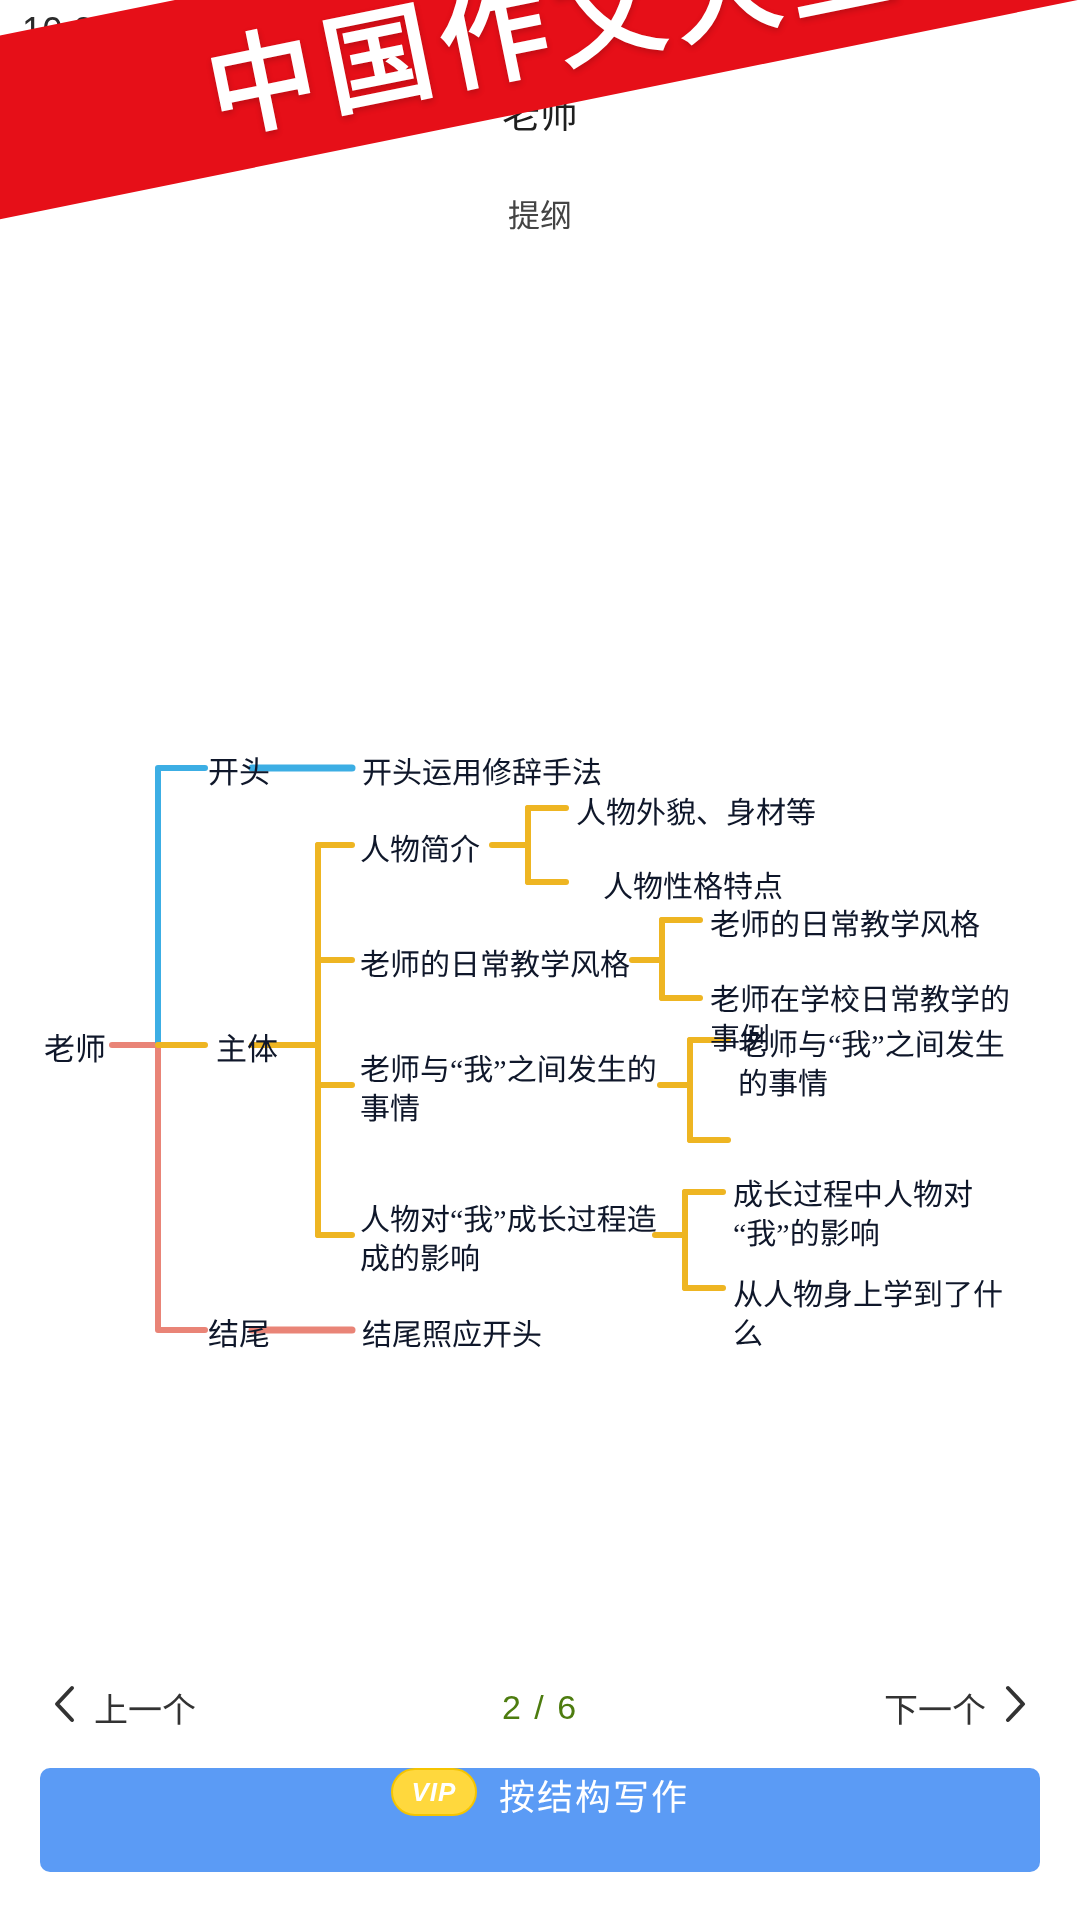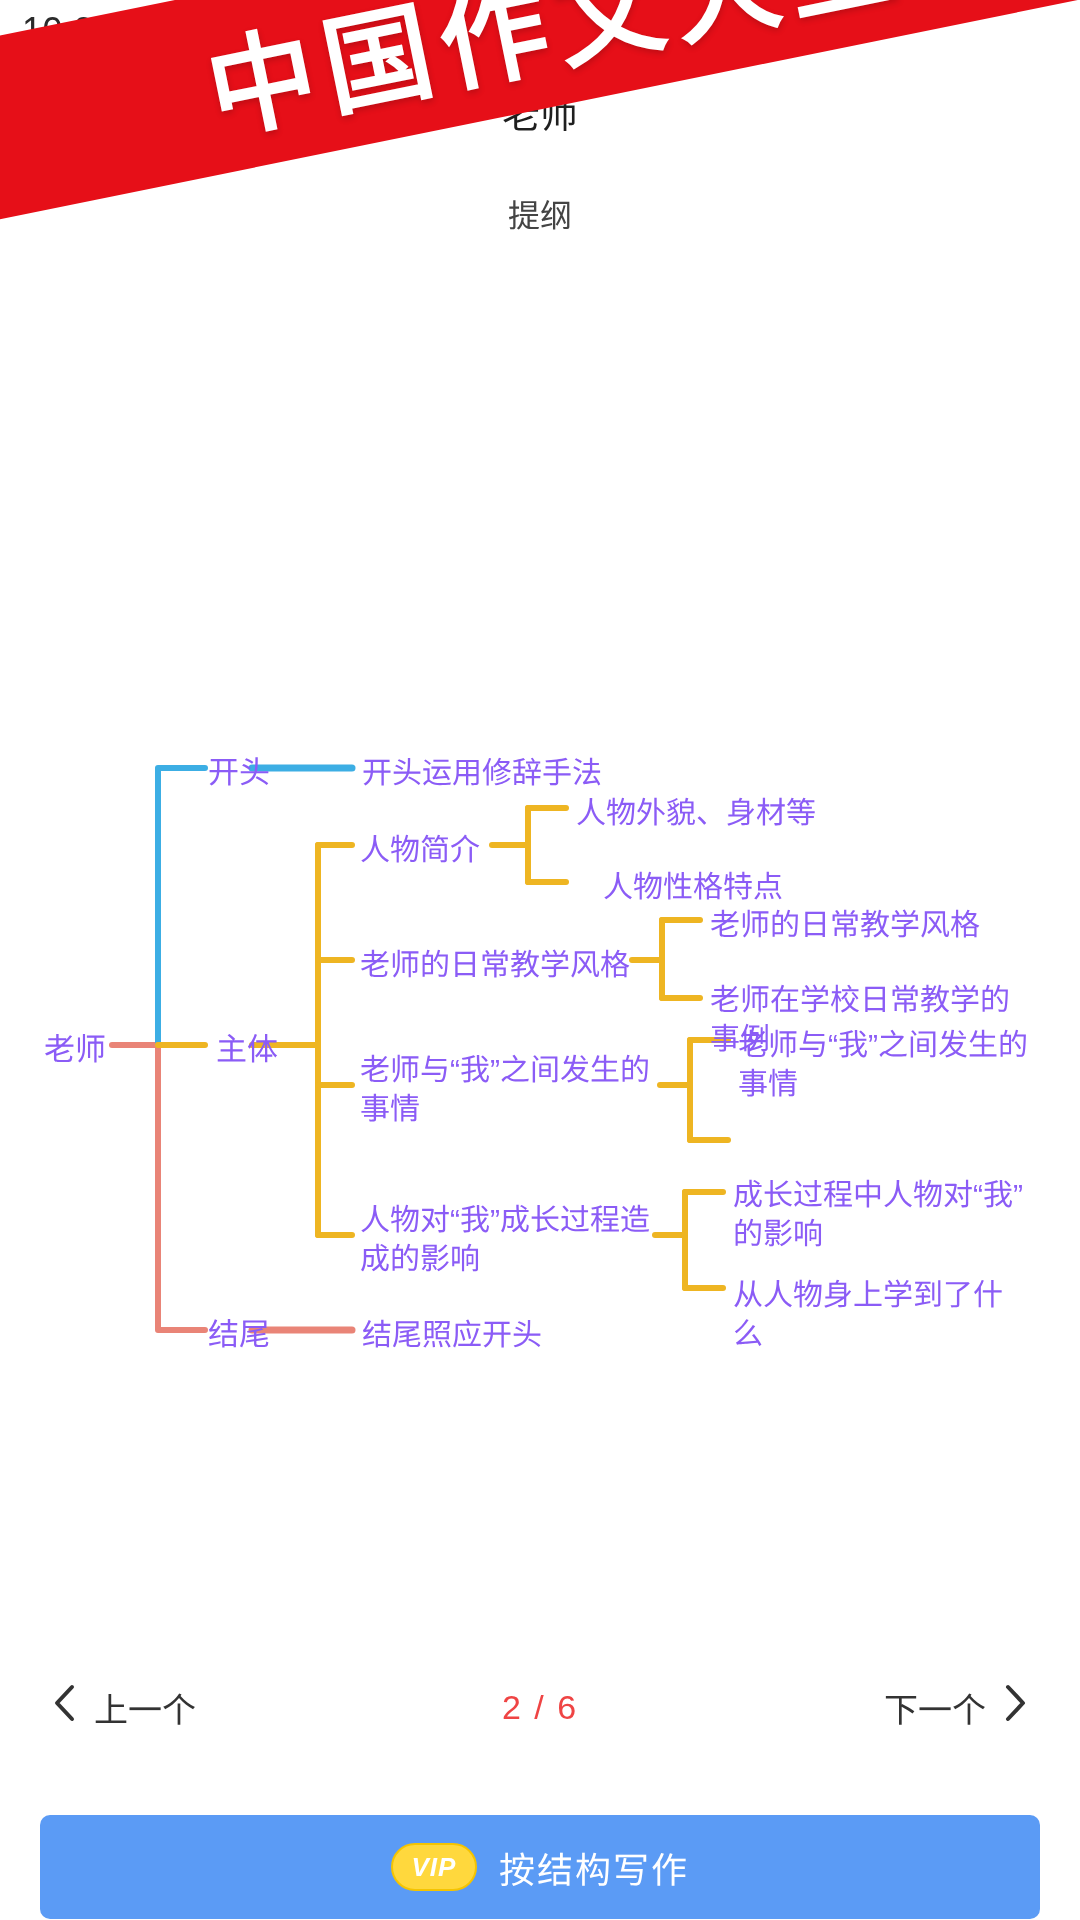--- a/index.html
+++ b/index.html
@@ -105,70 +105,69 @@
     left: 0;
     width: 1080px;
     height: 780px;
     z-index: 1;
   }
   .mm-svg { position: absolute; top: 0; left: 0; }
   .mm-label {
     position: absolute;
     font-size: 30px;
     line-height: 1.30;
-    color: #8b5cf6;
+    color: #0f172a;
     white-space: pre-line;
-    font-family: Liberation Sans, sans-serif;
+    font-family: Liberation Serif, serif;
   }
   .mm-label.root { font-size: 31px; }
   .mm-label.lvl1 { font-size: 31px; }
 
   
   .pager {
     position: absolute;
     left: 0; right: 0;
     top: 1672px;
     height: 70px;
     display: flex;
     align-items: center;
     justify-content: space-between;
     padding: 0 52px;
     box-sizing: border-box;
     z-index: 3;
   }
   .pager-btn {
     display: flex;
-    align-items: flex-start;
+    align-items: flex-end;
     gap: 16px;
     font-size: 34px;
     color: #333;
     cursor: pointer;
   }
   .pager-count {
     font-size: 34px;
-    color: #ef4444;
+    color: #4d7c0f;
     letter-spacing: 2px;
   }
 
   
   .cta {
     position: absolute;
     left: 40px;
     top: 1768px;
     width: 1000px;
     height: 104px;
     background: #5b9bf5;
     border-radius: 10px;
     display: flex;
-    align-items: center;
+    align-items: flex-start;
     justify-content: center;
     gap: 22px;
     cursor: pointer;
     z-index: 3;
-    margin-top: 47px;
   }
   .vip-badge {
     width: 86px; height: 48px;
     border-radius: 24px;
     background: #ffd83d;
     display: flex;
     align-items: center;
     justify-content: center;
     color: #ffffff;
     font-size: 26px;

